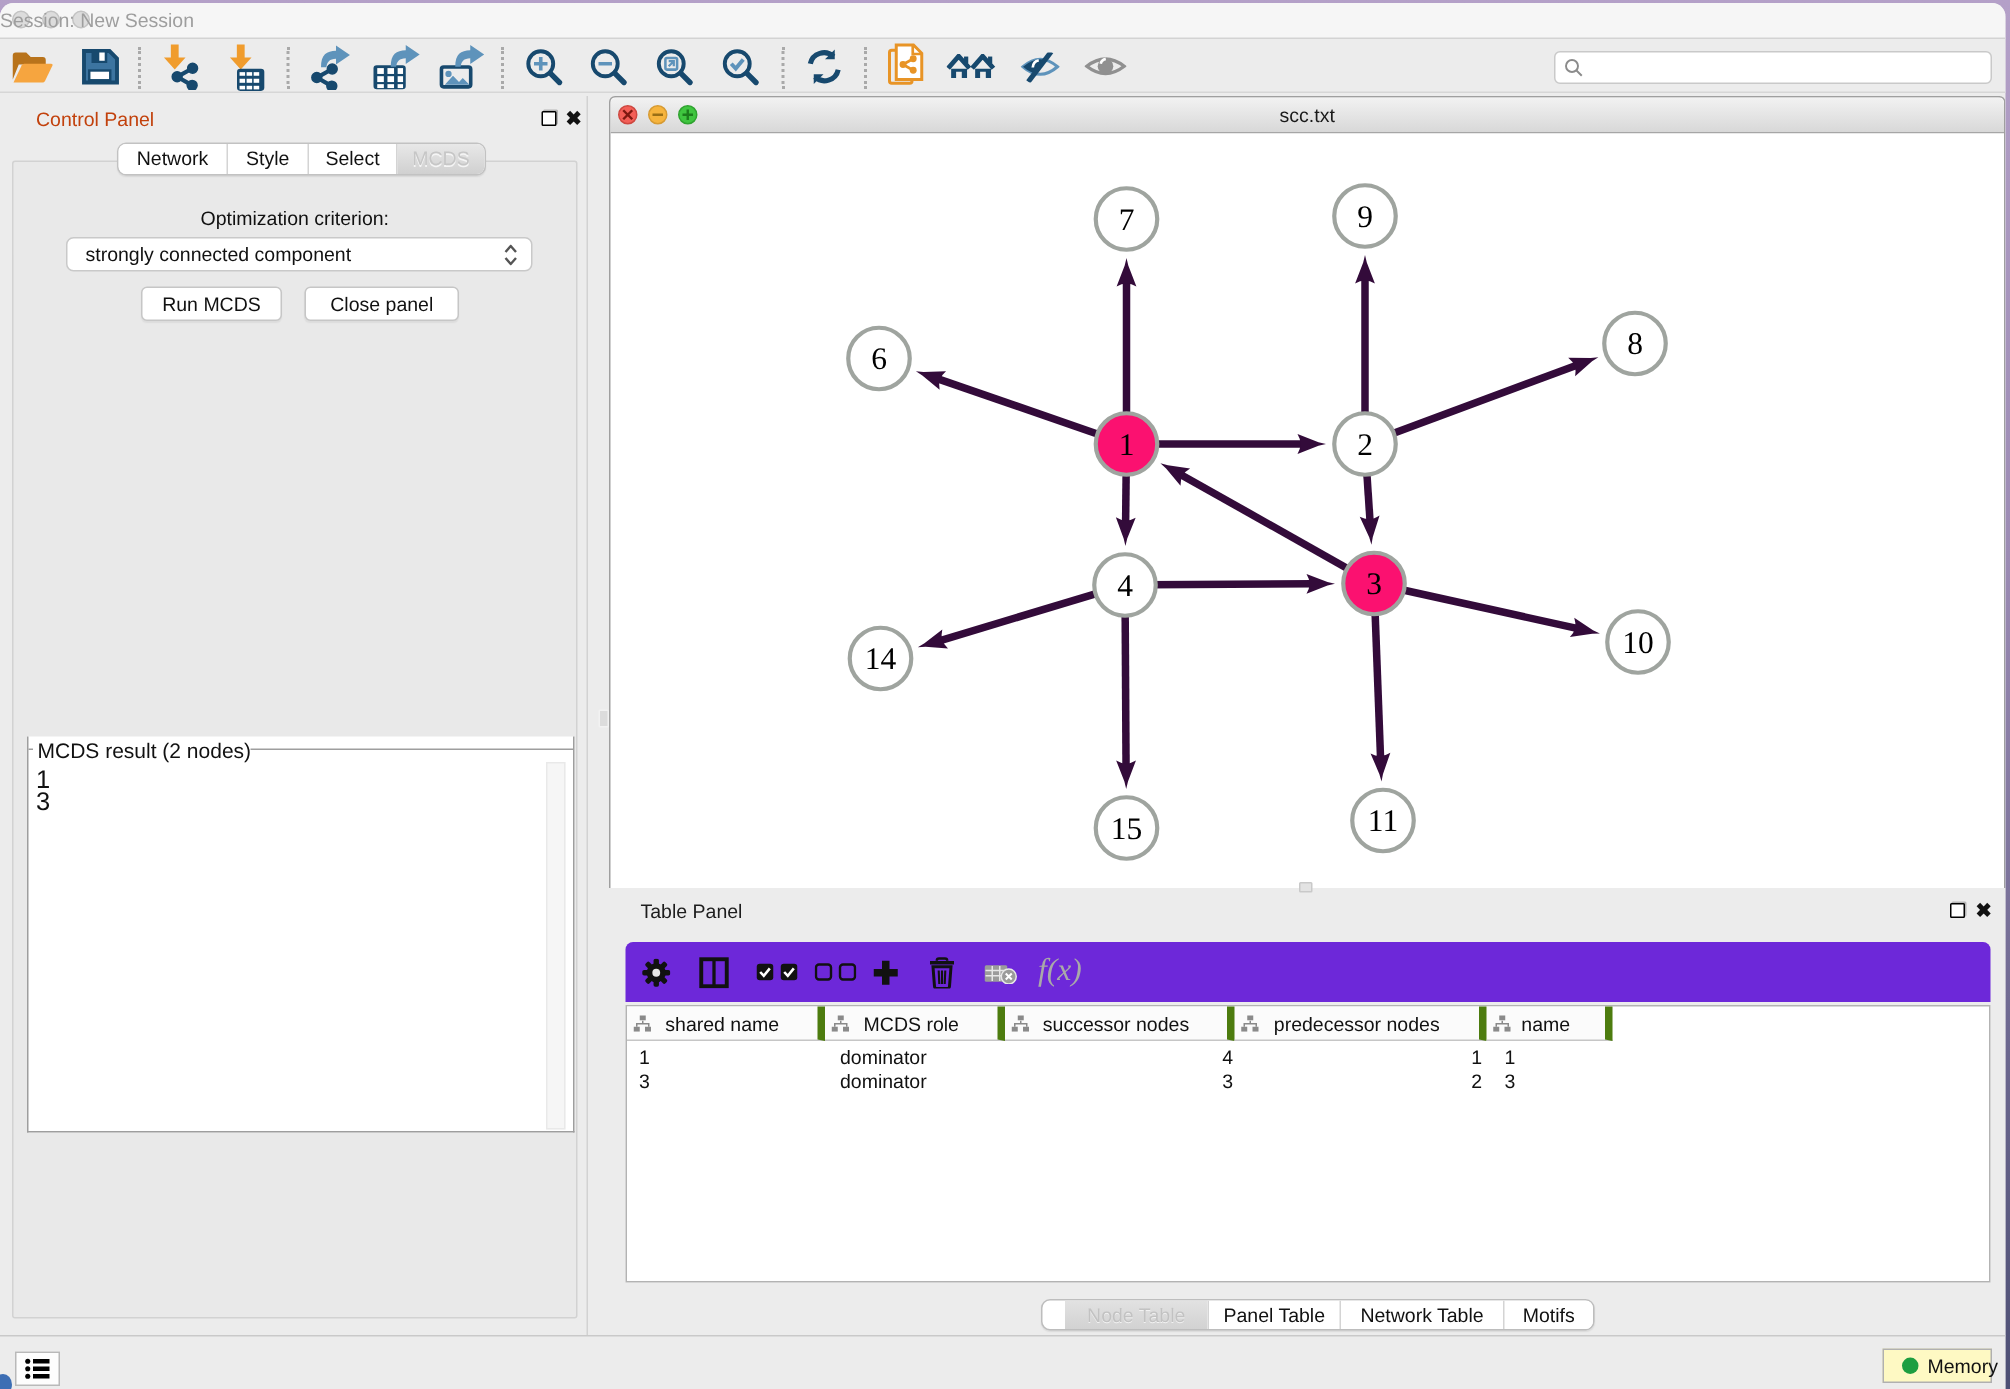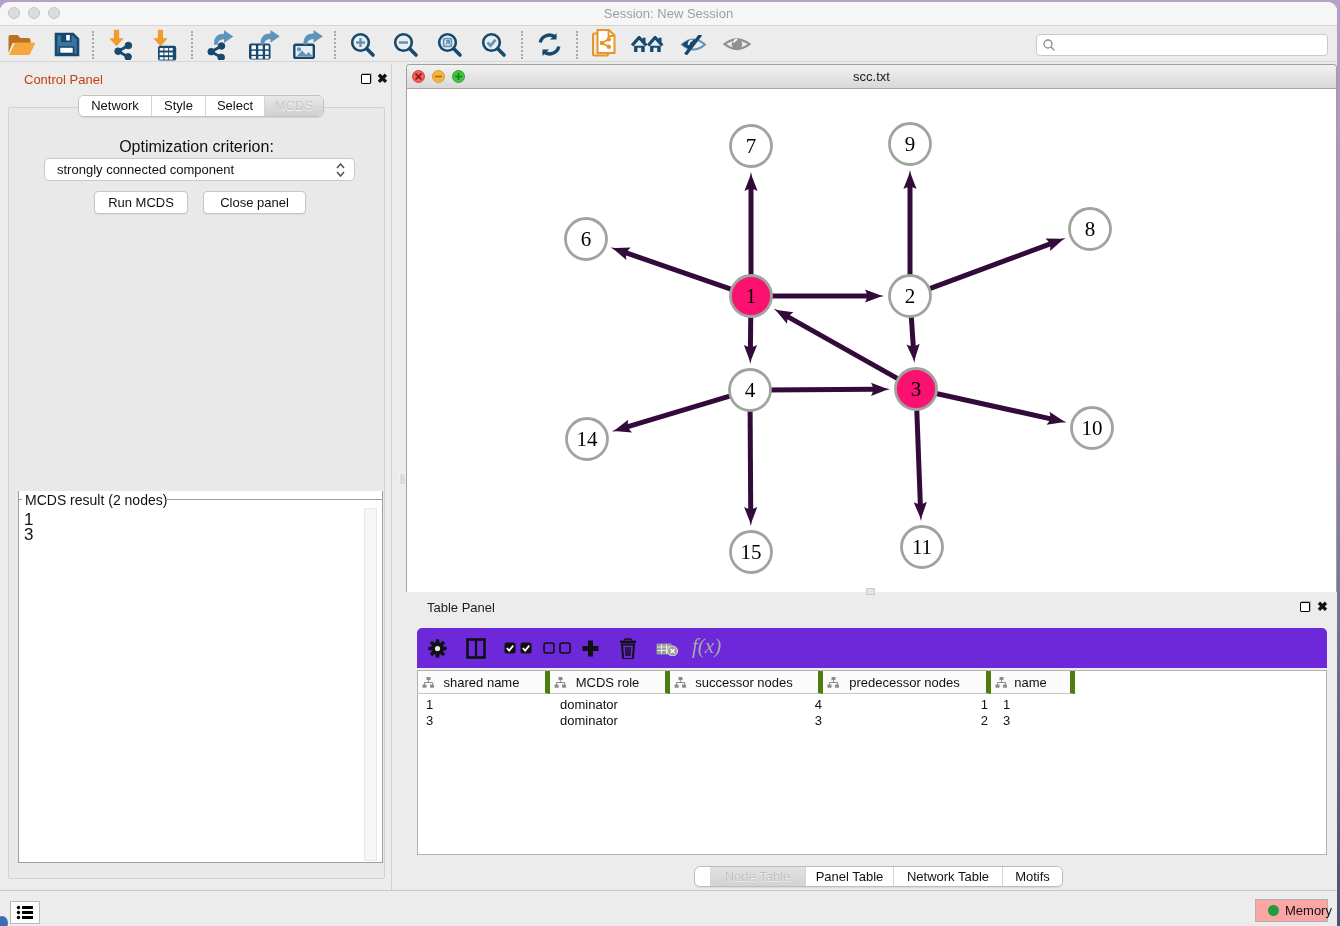--- a/index.html
+++ b/index.html
@@ -5,21 +5,21 @@
 html,body{margin:0;padding:0;}
 body{width:1340px;height:926px;position:relative;overflow:hidden;
   font-family:"Liberation Sans",sans-serif;
   background:linear-gradient(180deg,#b4a0c8 0%,#9c8bb4 40%,#6d6890 75%,#4d4f74 100%);}
 #window{position:absolute;left:0;top:2px;width:1337px;height:924px;
   background:#ececec;border-radius:9px 9px 0 0;overflow:hidden;}
 #titlebar{position:absolute;left:0;top:0;width:100%;height:23px;
   background:#f6f6f6;border-bottom:1px solid #d3d3d3;}
 #titlebar .light{position:absolute;top:5px;width:12px;height:12px;border-radius:50%;
   background:#dcdcdc;border:1px solid #c3c3c3;box-sizing:border-box;}
-#wintitle{position:absolute;top:4px;width:100%;text-align:center;
+#wintitle{position:absolute;top:4px;width:100%;
   font-size:13px;color:#9e9e9e;}
 #toolbar{position:absolute;left:0;top:24px;width:100%;height:35px;
   background:#ececec;border-bottom:1px solid #d6d6d6;}
 .tsep{position:absolute;top:5px;height:28px;width:0;
   border-left:2px dotted #a9a9a9;}
 .ticon{position:absolute;}
 #searchbox{position:absolute;left:1036px;top:8px;width:290px;height:20px;
   background:#fff;border:1px solid #c9c9c9;border-radius:4px;}
 #searchbox svg{position:absolute;left:5px;top:3px;}
 
@@ -32,28 +32,28 @@
   background:#e9e9e9;border:1px solid #d2d2d2;border-radius:2px;}
 #cptabs{position:absolute;left:78px;top:31px;height:20px;display:flex;
   border:1px solid #c2c2c2;border-radius:6px;overflow:hidden;background:#fff;
   box-shadow:0 1px 1px rgba(0,0,0,0.08);}
 #cptabs .tab{height:20px;line-height:20px;text-align:center;font-size:13px;color:#111;
   background:#fff;border-left:1px solid #d4d4d4;}
 #cptabs .tab:first-child{border-left:none;}
 #cptabs .tab.sel{background:linear-gradient(180deg,#e8e8e8,#d0d0d0);color:#c6c6c6;
   text-shadow:0 1px 0 #f5f5f5;}
 #optlabel{position:absolute;left:0;top:74px;width:100%;text-align:center;
-  font-size:16px;color:#111;}
+  font-size:13px;color:#111;}
 #dropdown{position:absolute;left:44px;top:94px;width:311px;height:23px;
   background:#fff;border:1px solid #c9c9c9;border-radius:5px;box-sizing:border-box;
   font-size:13px;color:#111;line-height:21px;padding-left:12px;}
 .btn{position:absolute;height:23px;background:#fff;border:1px solid #c6c6c6;
   border-radius:4px;box-sizing:border-box;text-align:center;font-size:13px;
   color:#111;line-height:21px;box-shadow:0 1px 1px rgba(0,0,0,0.06);}
-#groupbox{position:absolute;left:18px;top:427px;width:365px;height:372px;
+#groupbox{position:absolute;left:18px;top:427px;width:365px;height:264px;
   border:1px solid #9e9e9e;border-top:none;background:#fff;box-sizing:border-box;}
 #grouplegend{position:absolute;left:6px;top:1px;font-size:14px;color:#111;}
 #gbline1{position:absolute;left:0;top:8px;width:3px;height:1px;background:#9e9e9e;}
 #gbline2{position:absolute;left:148px;top:8px;right:0;height:1px;background:#9e9e9e;}
 #resultarea{position:absolute;left:0;top:16px;right:0;bottom:0;
   font-size:17px;color:#111;}
 #resultscroll{position:absolute;right:5px;top:17px;bottom:1px;width:11px;
   background:#f6f6f6;border:1px solid #e9e9e9;}
 
 #netwin{position:absolute;left:406px;top:62px;width:931px;height:528px;
@@ -85,21 +85,21 @@
   background:#fff;border-left:1px solid #d4d4d4;}
 #btabs .tab:first-child{border-left:none;margin-left:15px;}
 #btabs .tab.sel{background:linear-gradient(180deg,#e2e2e2,#d2d2d2);color:#c2c2c2;
   text-shadow:0 1px 0 #f2f2f2;}
 
 #statusbar{position:absolute;left:0;top:888px;width:100%;height:36px;
   background:#ececec;border-top:1px solid #c9c9c9;}
 #listbtn{position:absolute;left:10px;top:10px;width:28px;height:21px;
   background:#fdfdfd;border:1px solid #b9b9b9;}
 #membtn{position:absolute;left:1255px;top:8px;width:73px;height:23px;
-  background:#fca5a5;border:1px solid #b0b0b0;box-sizing:border-box;
+  background:#fef9c3;border:1px solid #b0b0b0;box-sizing:border-box;
   font-size:13px;color:#111;}
 #membtn .dot{position:absolute;left:12px;top:5px;width:11px;height:11px;
   border-radius:50%;background:#1e9e40;}
 #membtn .lbl{position:absolute;left:29px;top:3px;}
 #blueblob{position:absolute;left:-4px;top:916px;width:12px;height:14px;
   border-radius:50%;background:#3d6eb4;}
 </style>
 </head>
 <body>
 <div id="window">

